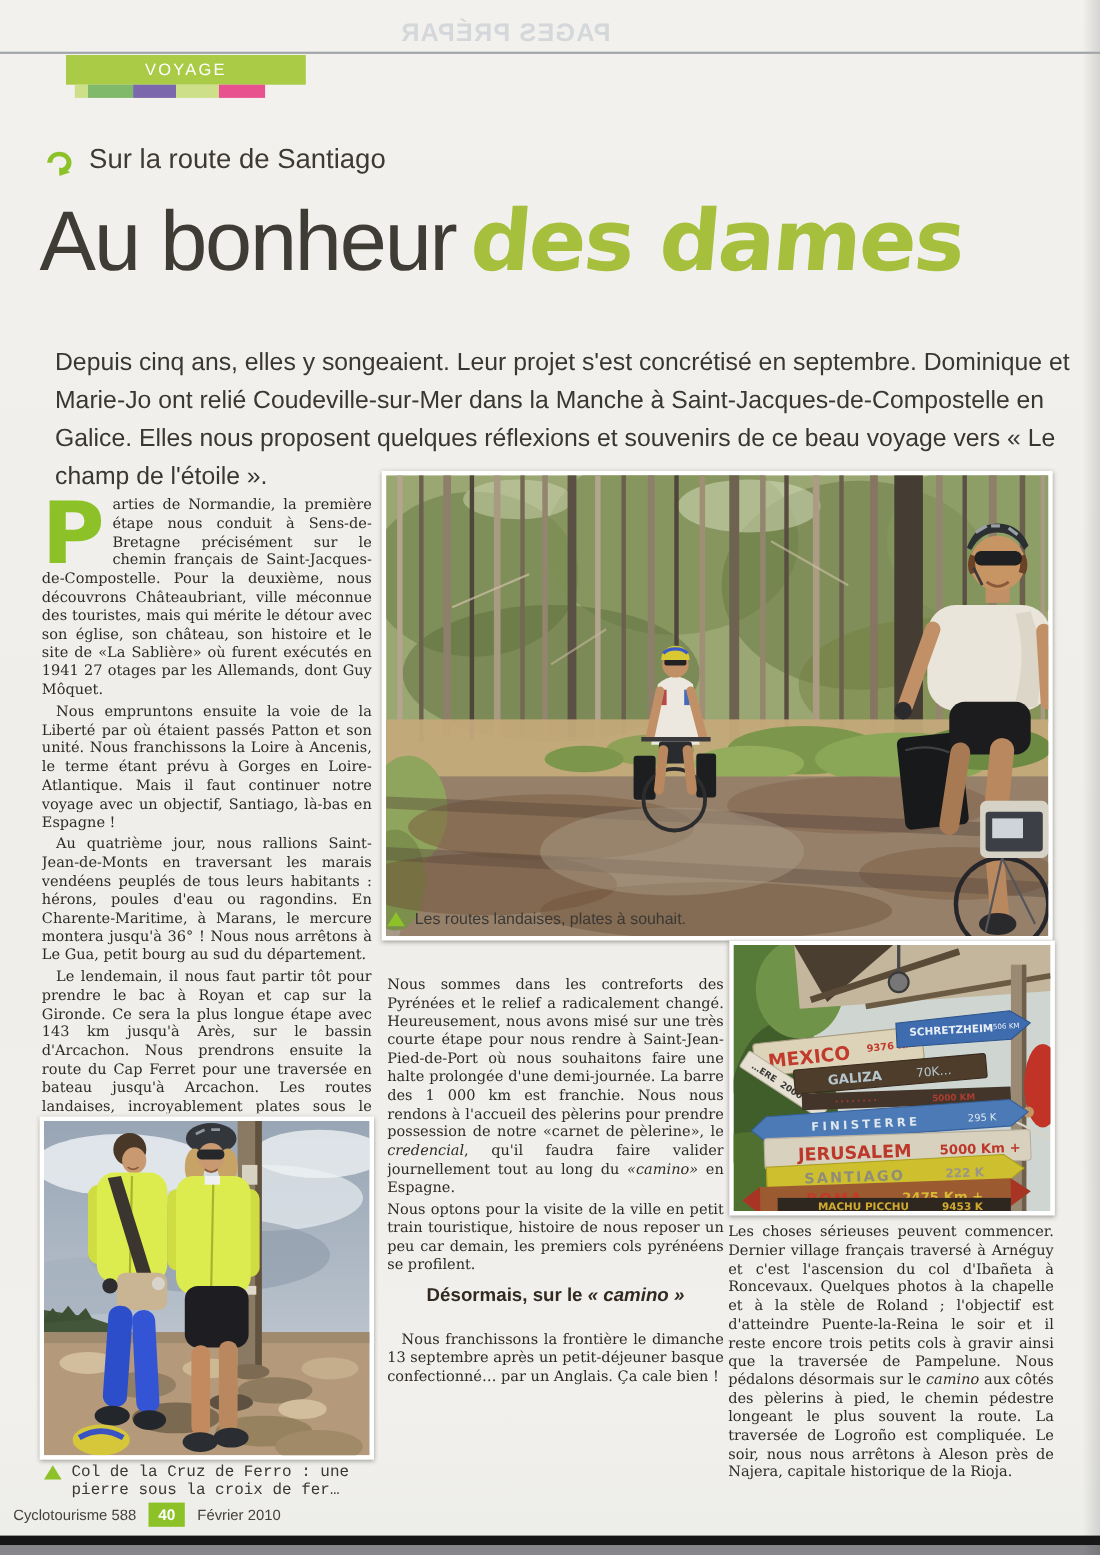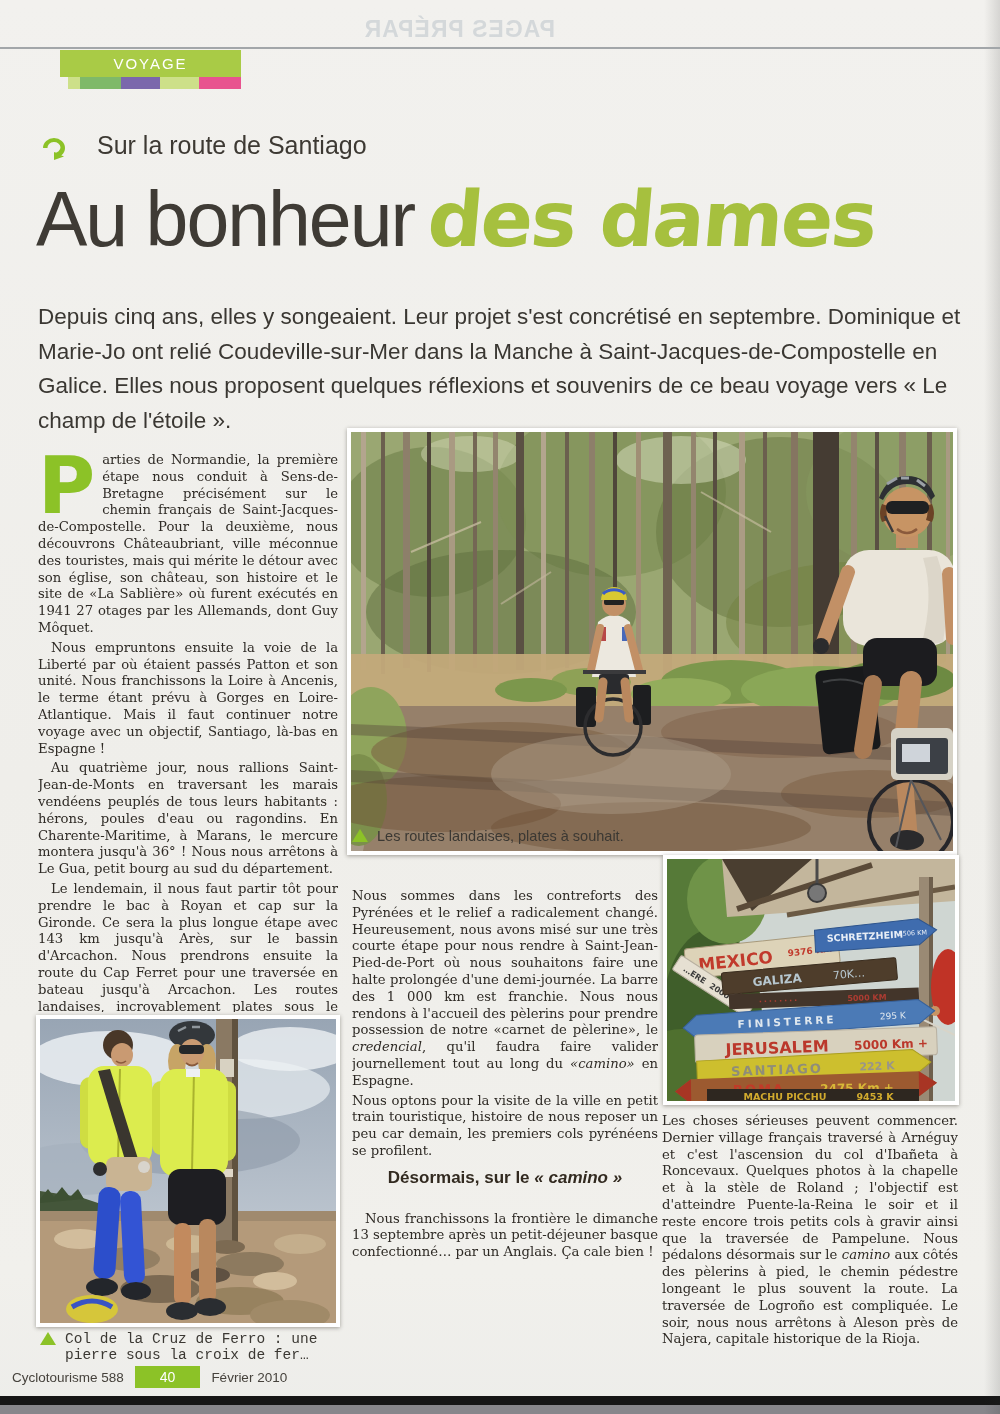--- a/index.html
+++ b/index.html
@@ -6,34 +6,34 @@
   .page{position:relative;width:1000px;height:1414px;margin:0 auto;overflow:hidden;
         background:linear-gradient(180deg,#f2f1ee 0%,#efeeea 55%,#f1f0ec 90%,#ededea 100%);
         font-family:"Liberation Sans",sans-serif;color:#2f2b26;}
   
   .top-rule{position:absolute;left:0;top:47px;width:100%;height:2px;background:#a2a6a9;z-index:1;}
   .ghost-top{position:absolute;left:255px;top:16px;width:300px;font-weight:bold;font-size:23px;color:#90a0ae;
              opacity:.30;transform:scaleX(-1);letter-spacing:1px;z-index:0;}
   .rubric-box{position:absolute;left:47px;top:12px;width:194px;height:38px;background:#fdfdfa;border:1px solid #cfe099;
               display:flex;align-items:center;justify-content:center;z-index:2;
               font-weight:bold;font-size:22px;color:#7cb822;}
-  .voyage-box{position:absolute;left:60px;top:50px;width:181px;height:27px;background:#a9cb46;z-index:2;
+  .voyage-box{position:absolute;left:60px;top:50px;width:218px;height:27px;background:#a9cb46;z-index:2;
               display:flex;align-items:center;justify-content:center;color:#fff;font-size:15px;letter-spacing:2px;}
   .color-strip{position:absolute;left:68px;top:77px;width:173px;height:12px;display:flex;z-index:2;}
   .color-strip span{height:100%;}
   .cs1{width:12px;background:#cde089;} .cs2{width:41px;background:#7fb969;}
   .cs3{width:39px;background:#7b68ac;} .cs4{width:39px;background:#cde089;} .cs5{width:42px;background:#e8538f;}
   
-  .kicker{position:absolute;left:40px;top:131px;display:flex;align-items:center;gap:29px;z-index:2;}
+  .kicker{position:absolute;left:40px;top:131px;display:flex;align-items:center;gap:13px;z-index:2;}
   .kicker-text{font-size:25px;color:#3d3933;}
   .title{position:absolute;left:36px;top:178px;margin:0;font-weight:400;font-size:77px;line-height:82px;
          letter-spacing:-2px;color:#3f3b35;white-space:nowrap;z-index:2;}
   .title .t2{display:inline-block;font-family:"DejaVu Sans",sans-serif;font-weight:bold;color:#a6c03e;
              transform:skewX(-5deg);letter-spacing:-2px;margin-left:14px;}
-  .lead{position:absolute;left:38px;top:300px;width:924px;margin:0;font-size:22.5px;line-height:34.5px;color:#3a3732;}
+  .lead{position:absolute;left:38px;top:300px;width:924px;margin:12px;font-size:22.5px;line-height:34.5px;color:#3a3732;}
   
   .col{position:absolute;text-align:justify;font-family:"DejaVu Serif",serif;font-size:13.2px;line-height:16.8px;color:#2e2a25;}
   .col p{margin:0 0 3px 0;}
   .col p.indent{text-indent:13px;}
   .col-left{left:38px;top:452px;width:300px;height:560px;overflow:hidden;}
   .col-mid{left:352px;top:888px;width:306px;height:466px;overflow:hidden;}
   .col-right{left:662px;top:1113px;width:296px;height:240px;overflow:hidden;}
   .dropcap{float:left;font-family:"DejaVu Sans",sans-serif;font-weight:bold;font-size:78px;line-height:62px;
            color:#8cc227;margin:3px 7px 0 0;}
   .subhead{margin:10px 0 24px 0;text-align:center;font-family:"Liberation Sans",sans-serif;font-weight:bold;
@@ -45,21 +45,21 @@
   .signs-photo{left:663px;top:855px;}
   .cruz-photo{left:36px;top:1015px;}
   .caption{position:absolute;display:flex;align-items:flex-start;gap:9px;font-size:14.5px;color:#3b3833;}
   .tri{width:0;height:0;border-left:8px solid transparent;border-right:8px solid transparent;
        border-bottom:13px solid #8cc227;margin-top:1px;flex:0 0 auto;}
   .caption-main{left:352px;top:828px;width:300px;}
   .caption-cruz{left:40px;top:1331px;width:330px;font-family:Liberation Mono, monospace;}
   
   .footer{position:absolute;left:12px;top:1356px;display:flex;align-items:center;gap:11px;
           font-size:13.5px;color:#46423c;margin-top:10px;}
-  .pagebox{background:#8cc227;color:#fff;font-weight:normal;font-size:14px;padding:3px 25px;}
+  .pagebox{background:#8cc227;color:#fff;font-weight:bold;font-size:14px;padding:3px 9px;}
   .bottom-black{position:absolute;left:0;top:1396px;width:100%;height:9px;background:#161616;}
   .bottom-grey{position:absolute;left:0;top:1405px;width:100%;height:9px;background:#87868b;}
   .right-edge{position:absolute;right:0;top:0;width:16px;height:100%;
               background:linear-gradient(to right,rgba(0,0,0,0),rgba(40,40,40,.14));}
 </style>
 </head>
 <body>
 
 <div class="page">
 

